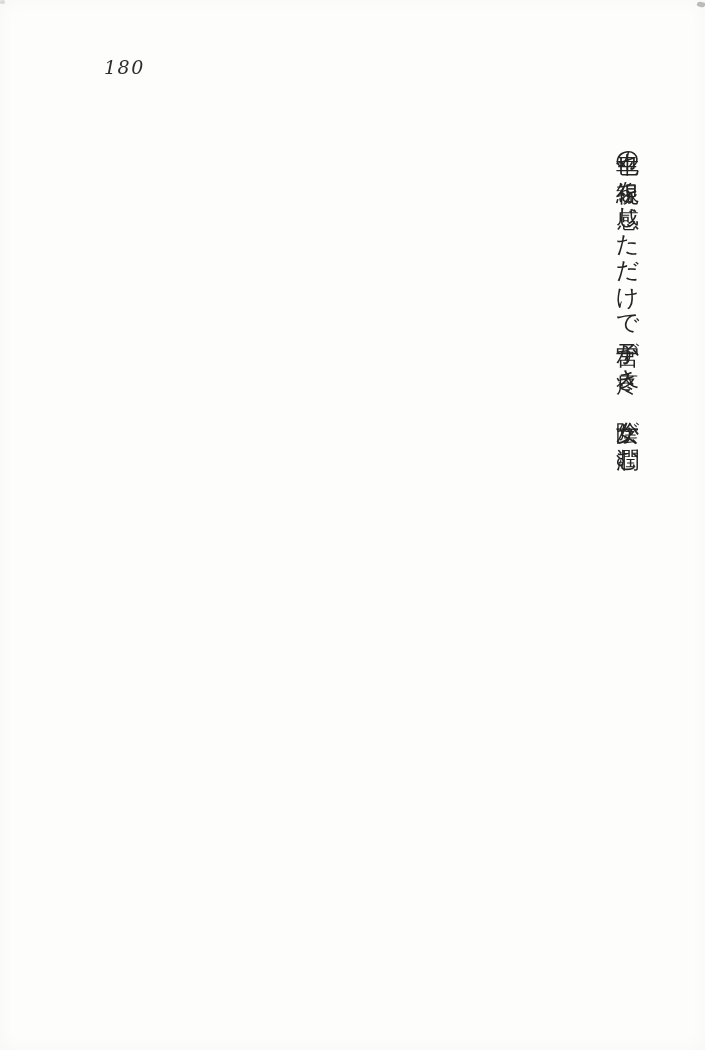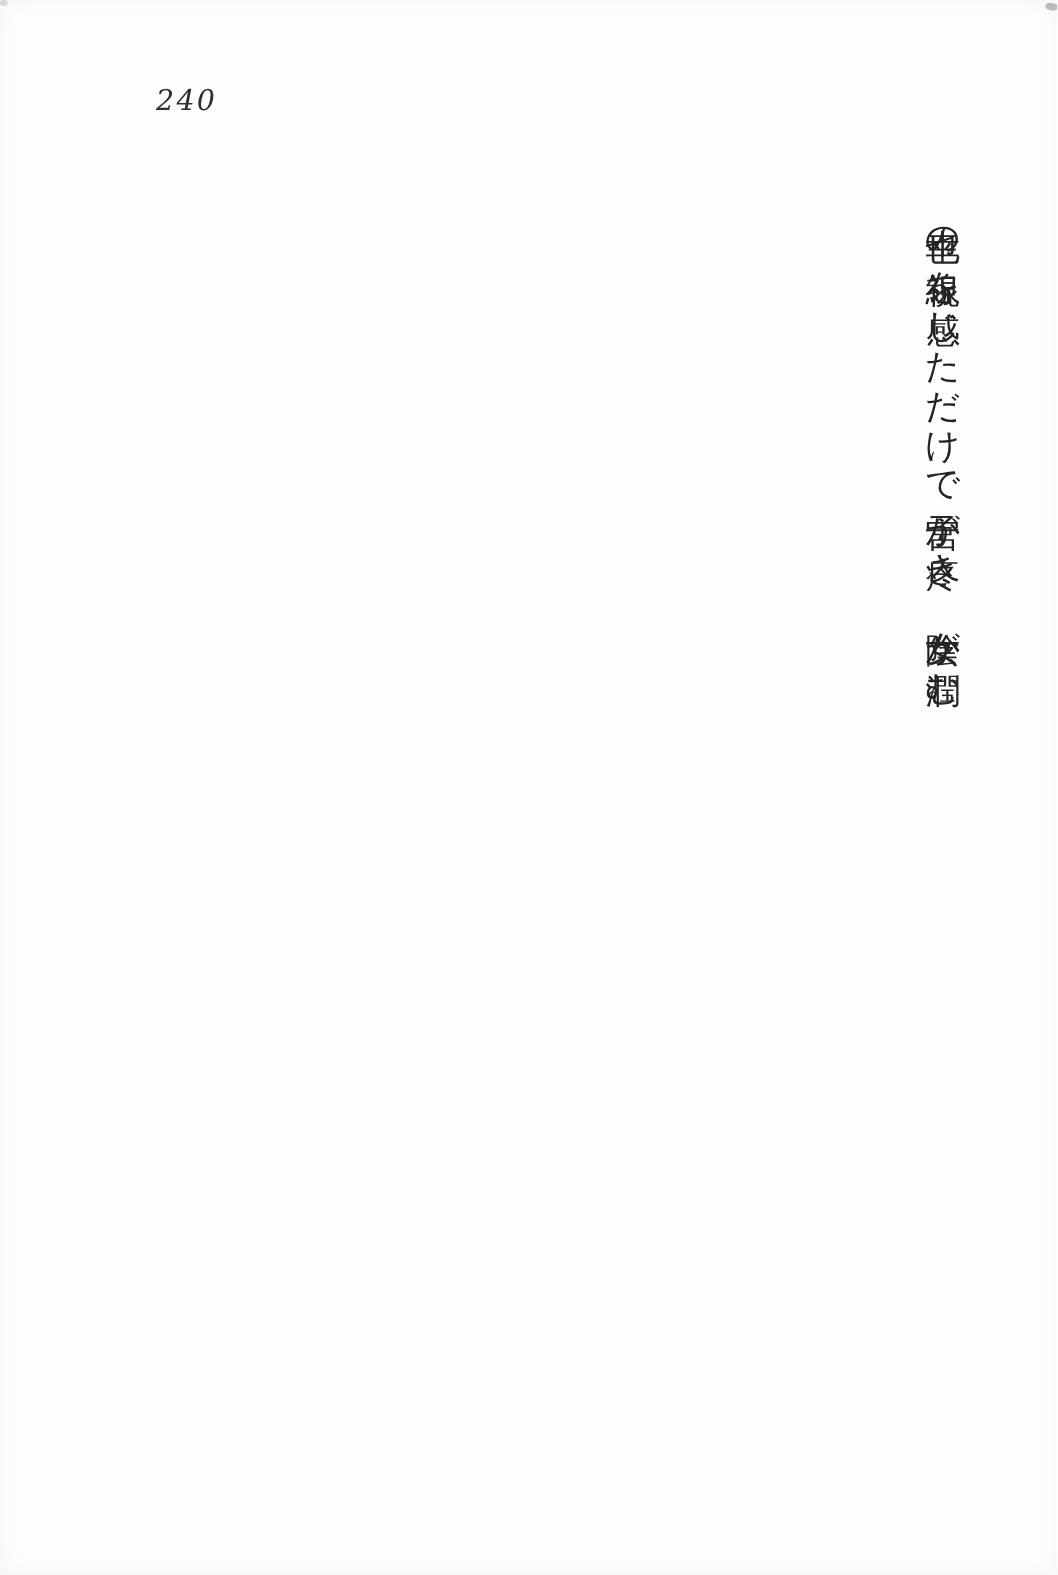--- a/index.html
+++ b/index.html
@@ -75,17 +75,17 @@
     border-radius: 40%;
     opacity: 0.3;
   }
 </style>
 </head>
 <body>
 
 <div class="page">
   <div class="speck-tl"></div>
   <div class="speck-tr"></div>
-  <div class="page-number">240</div>
+  <div class="page-number">180</div>
   <div class="text-block">
       <div class="col indent">幸也の視線を感じただけで子宮が疼き、女陰が潤む。</div>
     </div>
 </div>
 
 </body></html>

